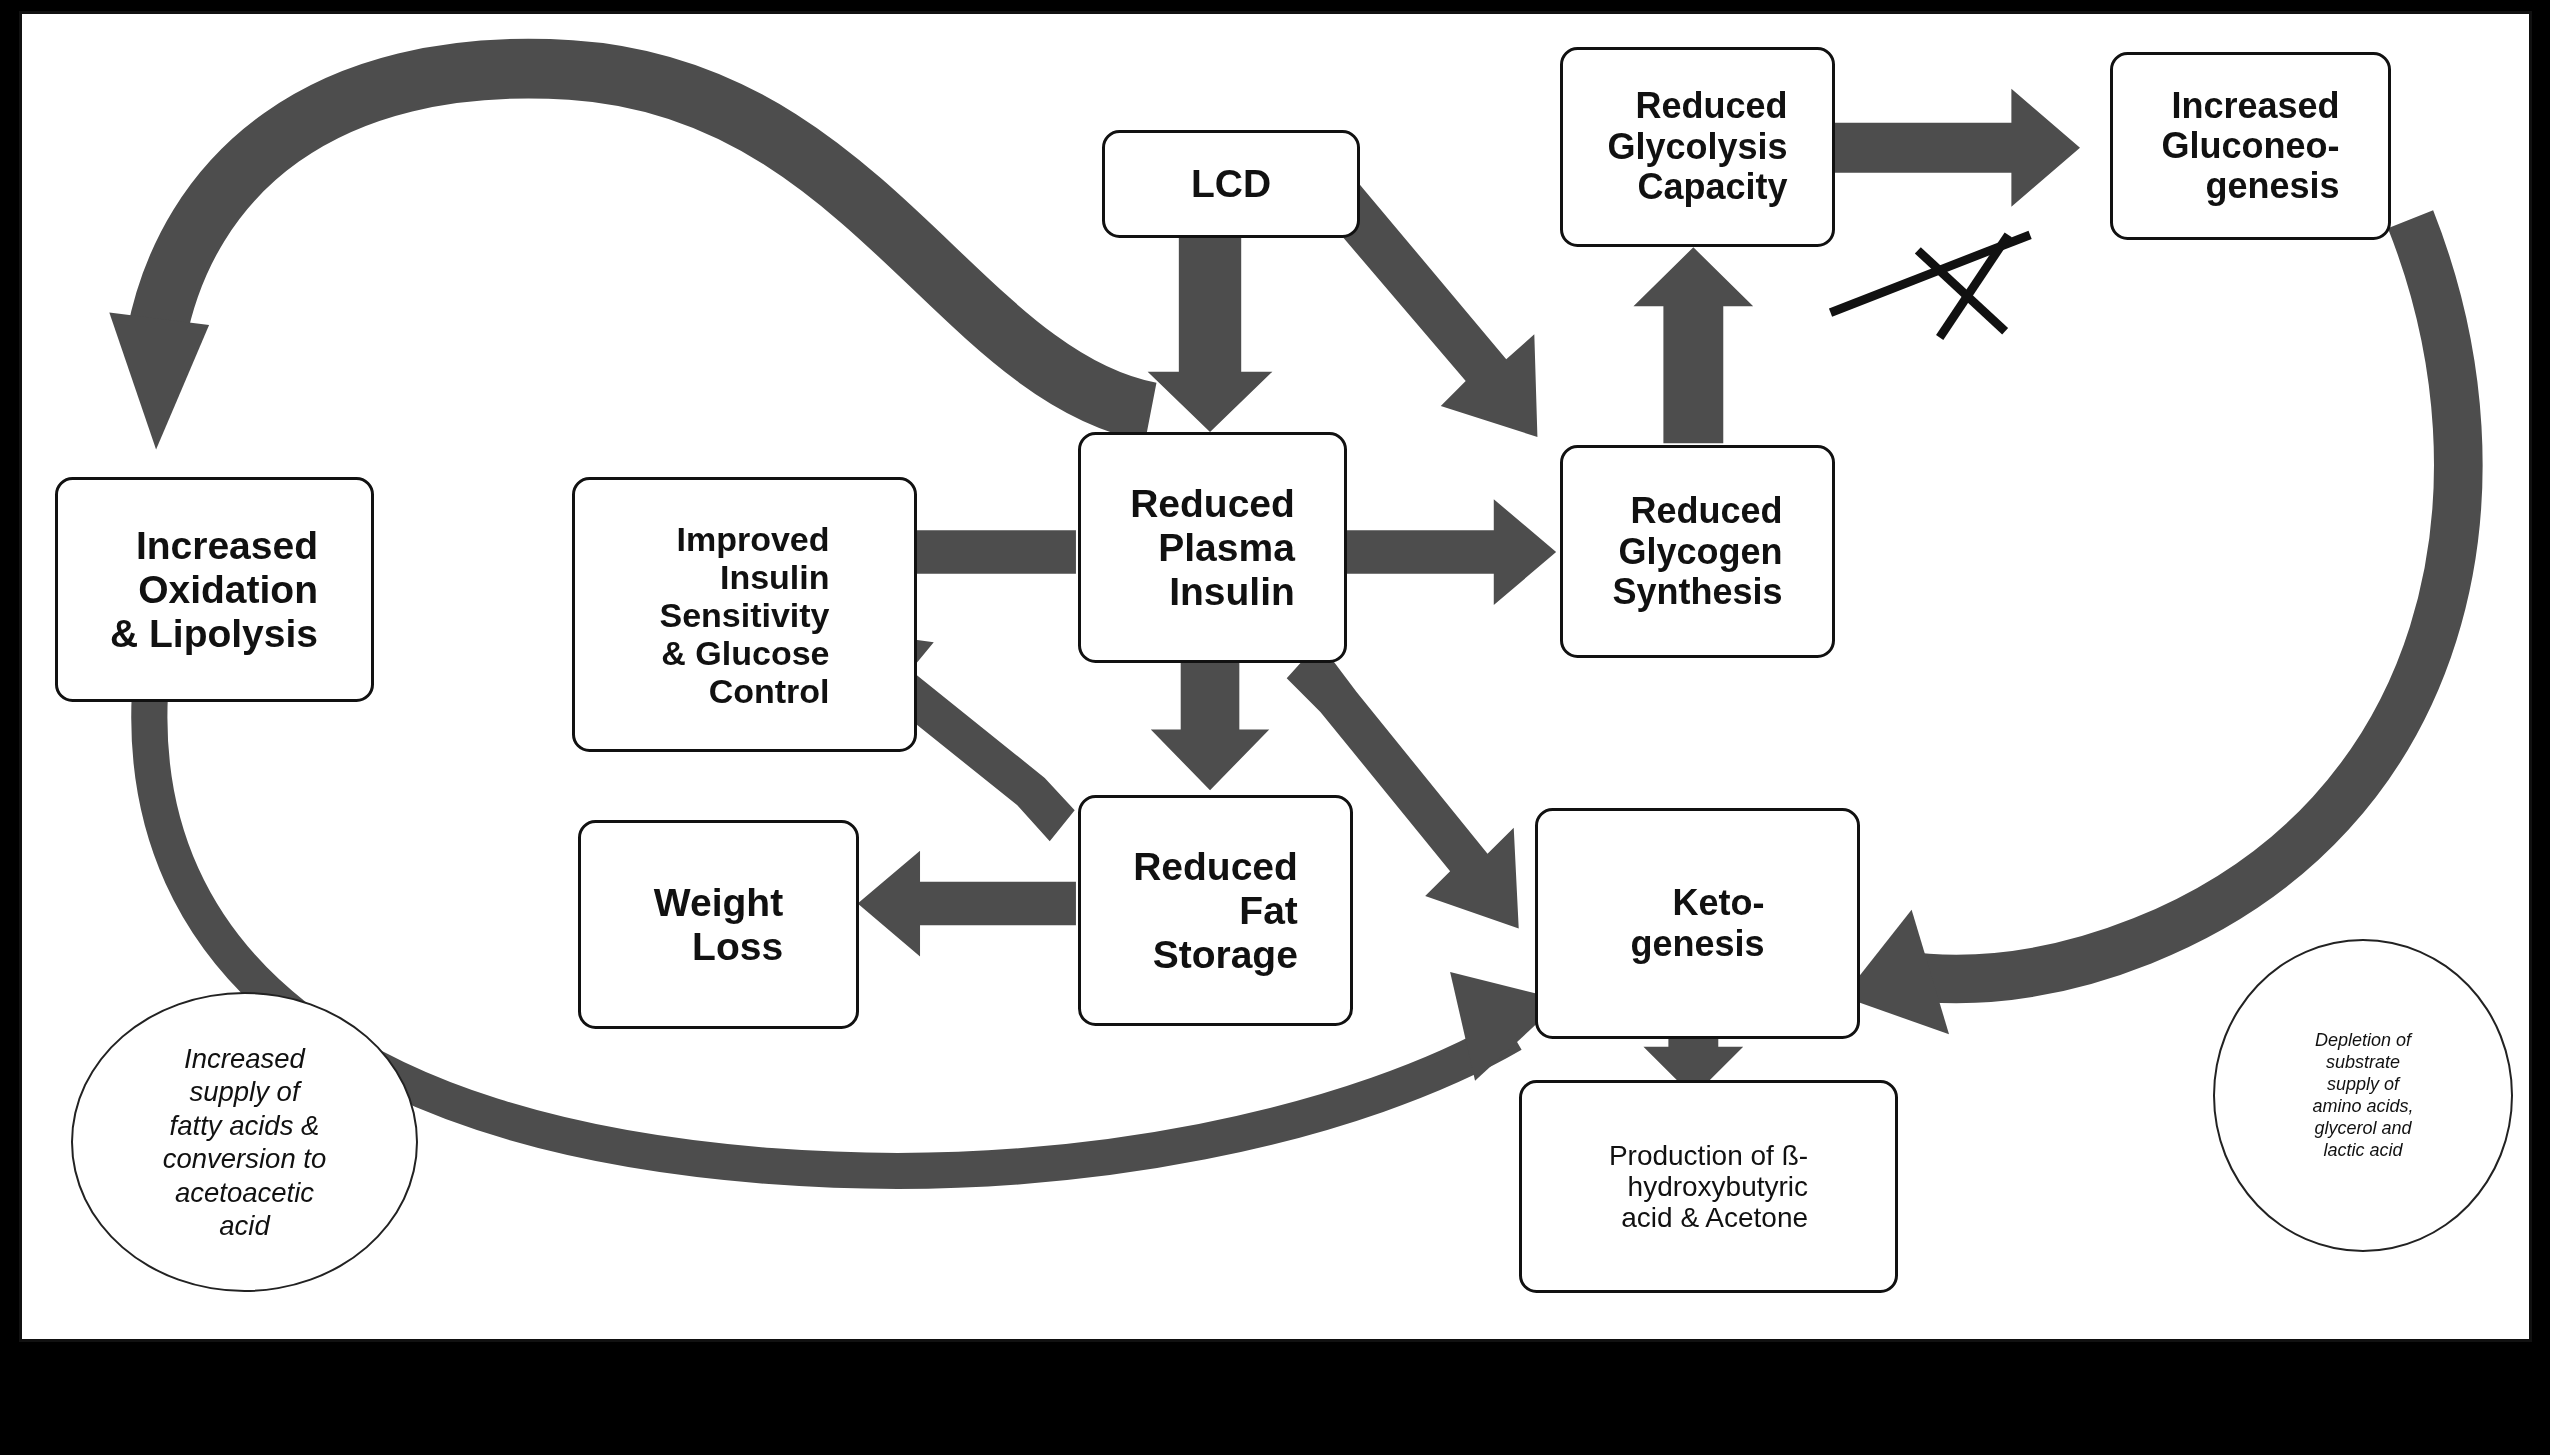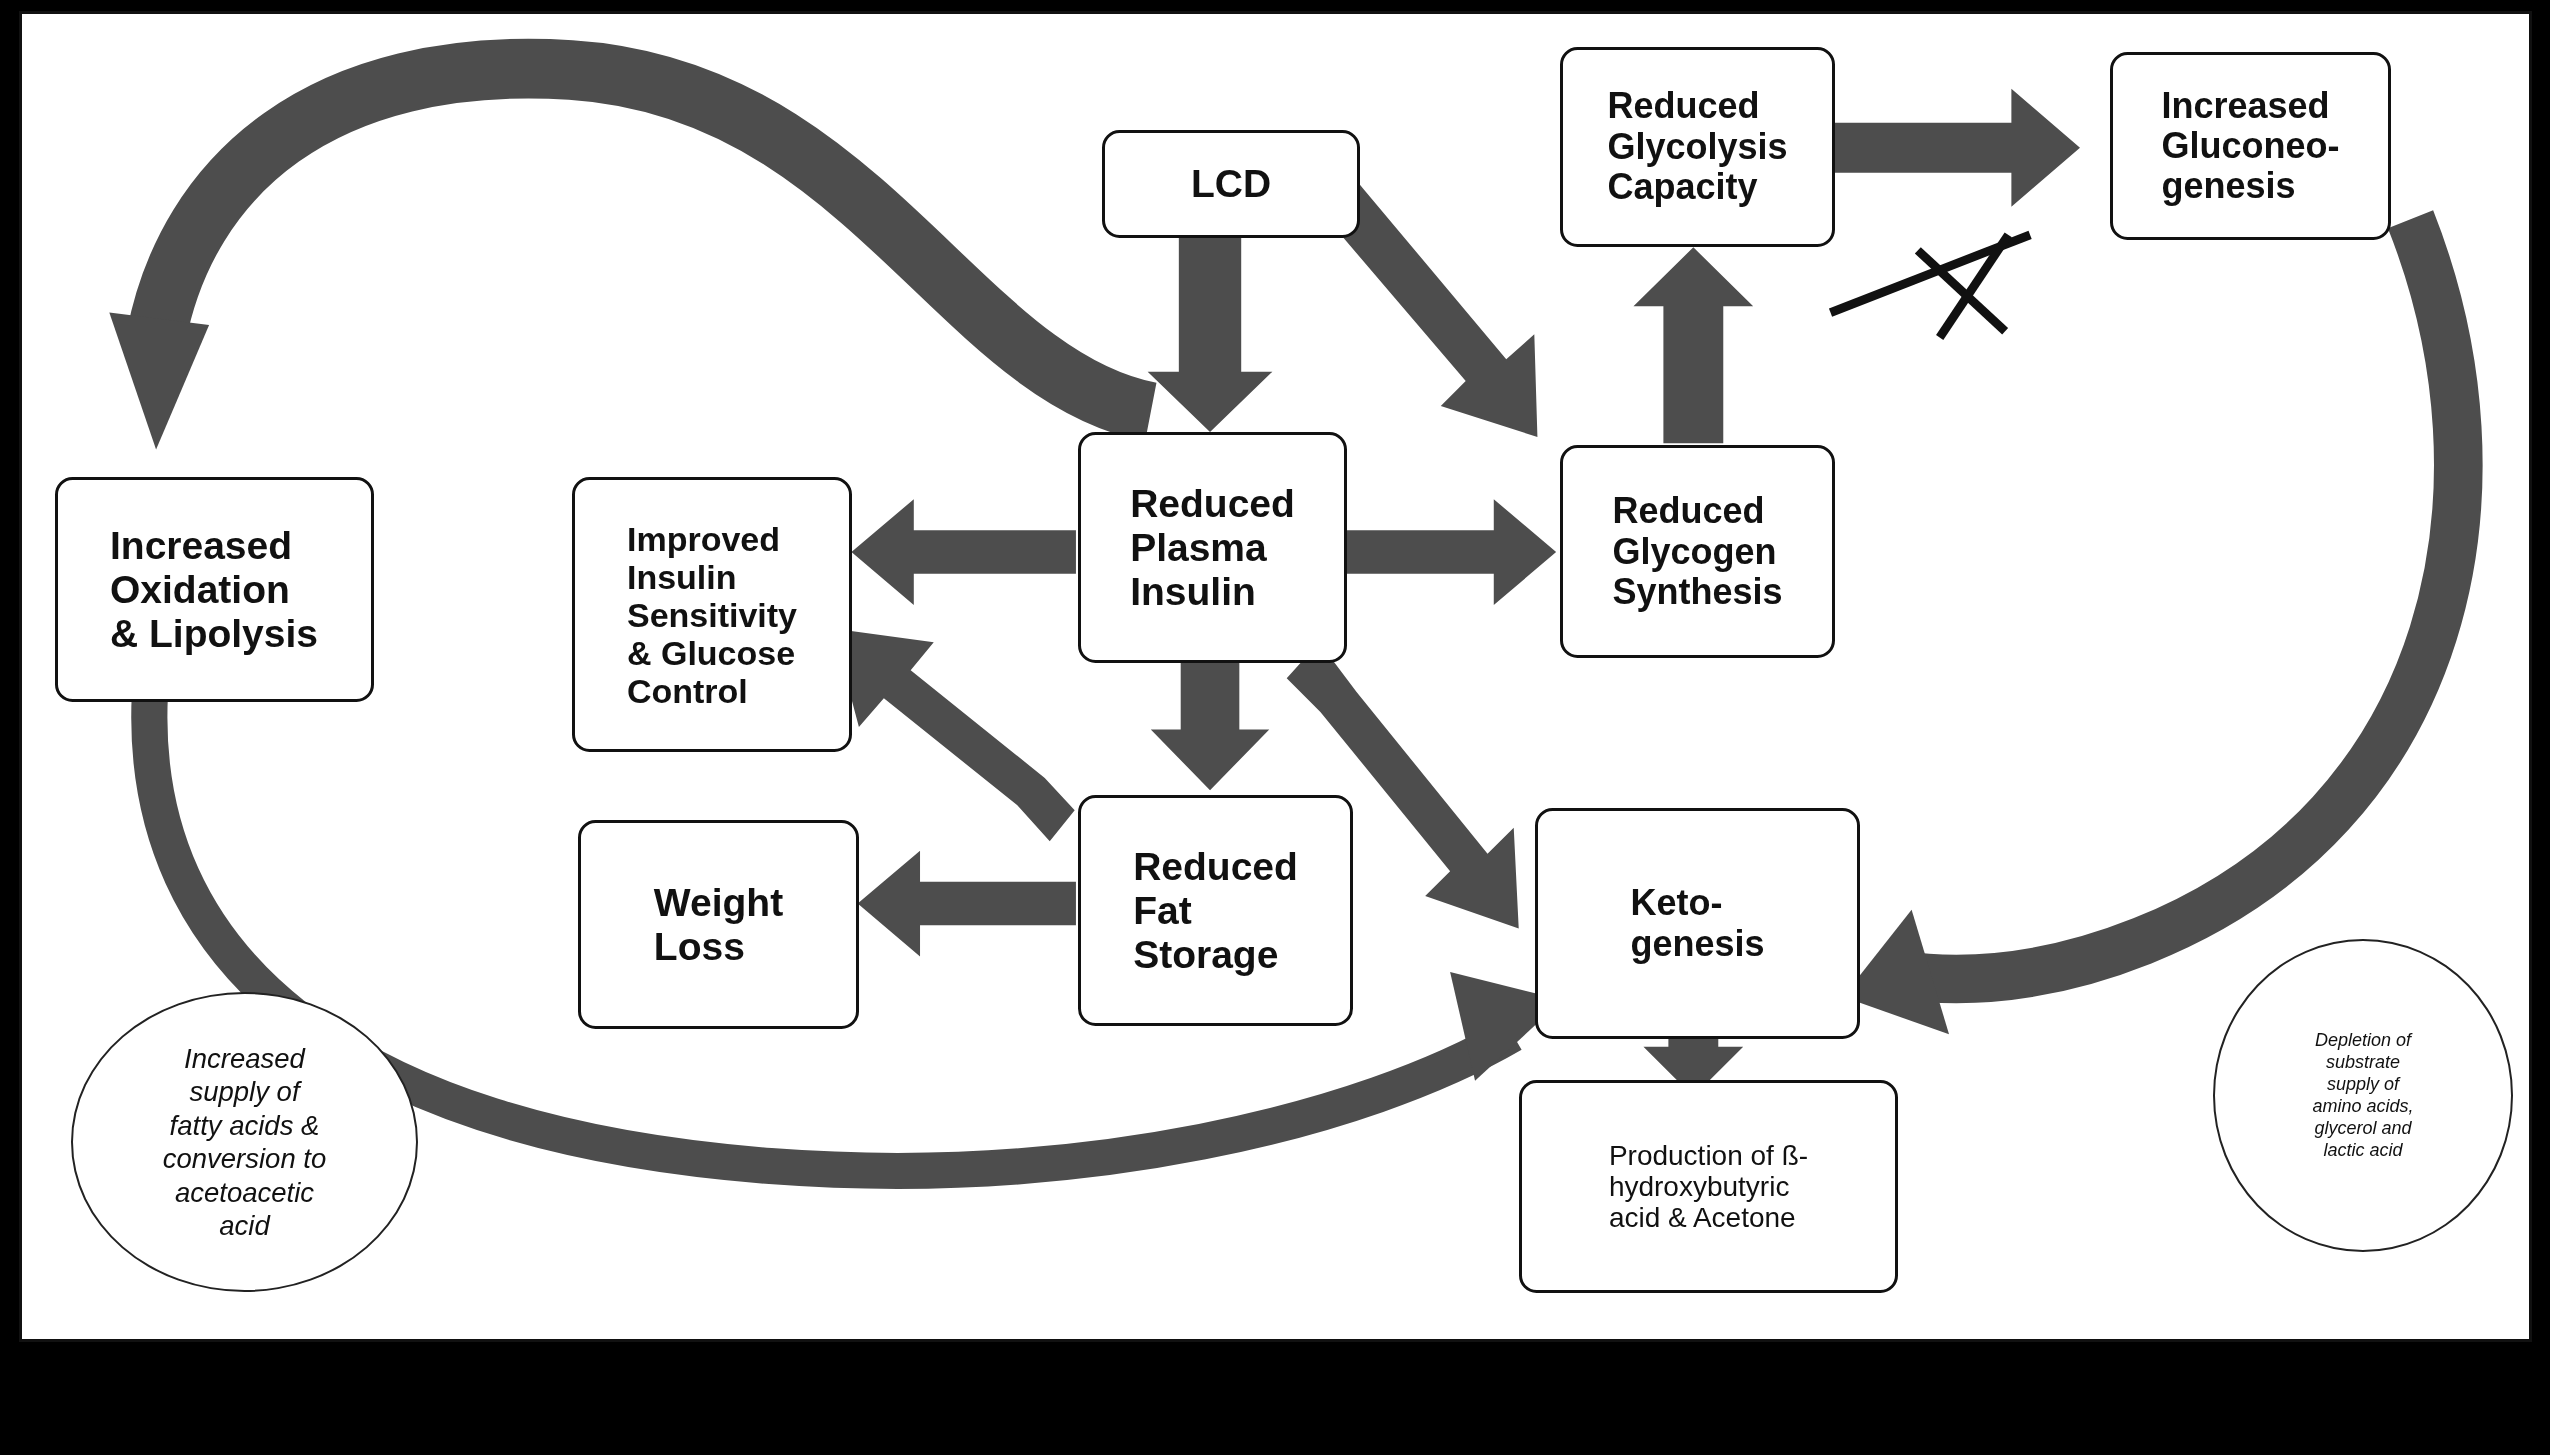--- a/index.html
+++ b/index.html
@@ -39,21 +39,21 @@
   }
   .node {
     position: absolute;
     box-sizing: border-box;
     background: #ffffff;
     border: 3.1px solid #111111;
     border-radius: 17.5px;
     display: flex;
     align-items: center;
     justify-content: center;
-    text-align: left;
+    text-align: right;
     font-weight: bold;
     color: #111111;
     line-height: 1.12;
     z-index: 5;
     white-space: pre-line;
     padding: 2.5px 6.3px;
   }
   .bubble {
     position: absolute;
     box-sizing: border-box;
@@ -154,21 +154,21 @@
 Capacity</div>
 
     <div class="node" style="left:2088px; top:38px; width:281px; height:188px; font-size:36px;">Increased
 Gluconeo-
 genesis</div>
 
     <div class="node" style="left:32.5px; top:463px; width:319px; height:225px; font-size:39px;">Increased
 Oxidation
 &amp; Lipolysis</div>
 
-    <div class="node" style="left:550px; top:463px; width:280px; height:275px; font-size:34px;">Improved
+    <div class="node" style="left:550px; top:463px; width:345px; height:275px; font-size:34px;">Improved
 Insulin
 Sensitivity
 &amp; Glucose
 Control</div>
 
     <div class="node" style="left:1056px; top:418px; width:269px; height:231px; font-size:39px;">Reduced
 Plasma
 Insulin</div>
 
     <div class="node" style="left:1538px; top:431px; width:275px; height:213px; font-size:36px;">Reduced

